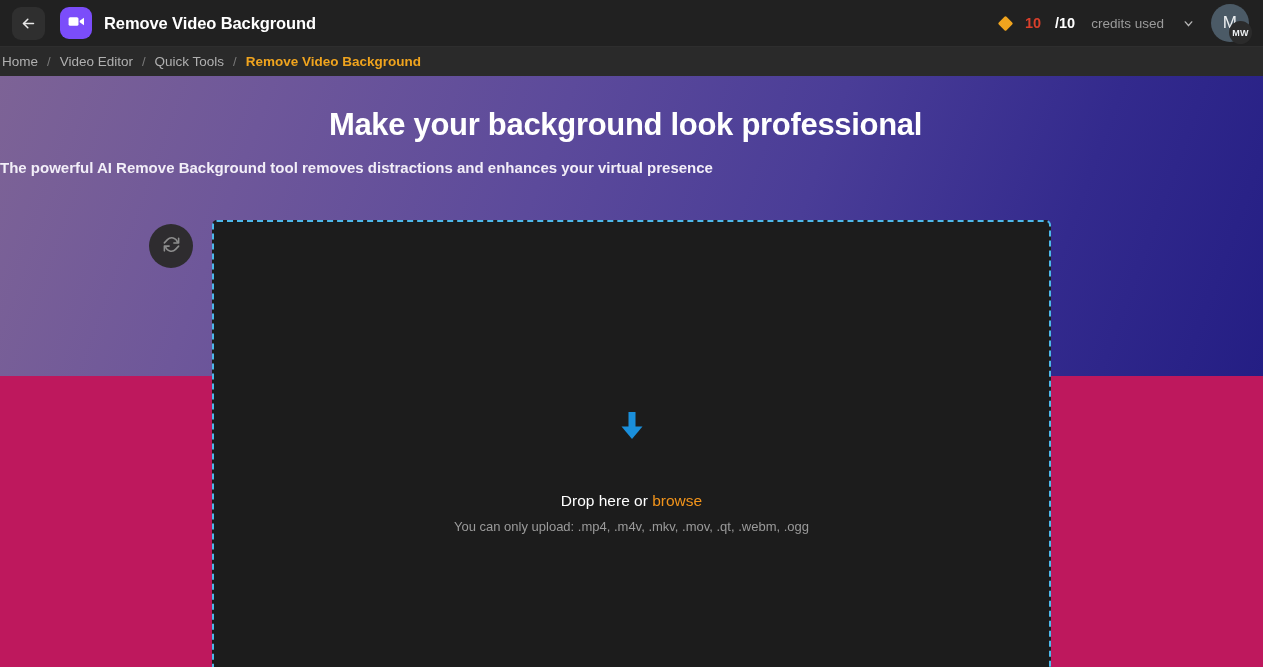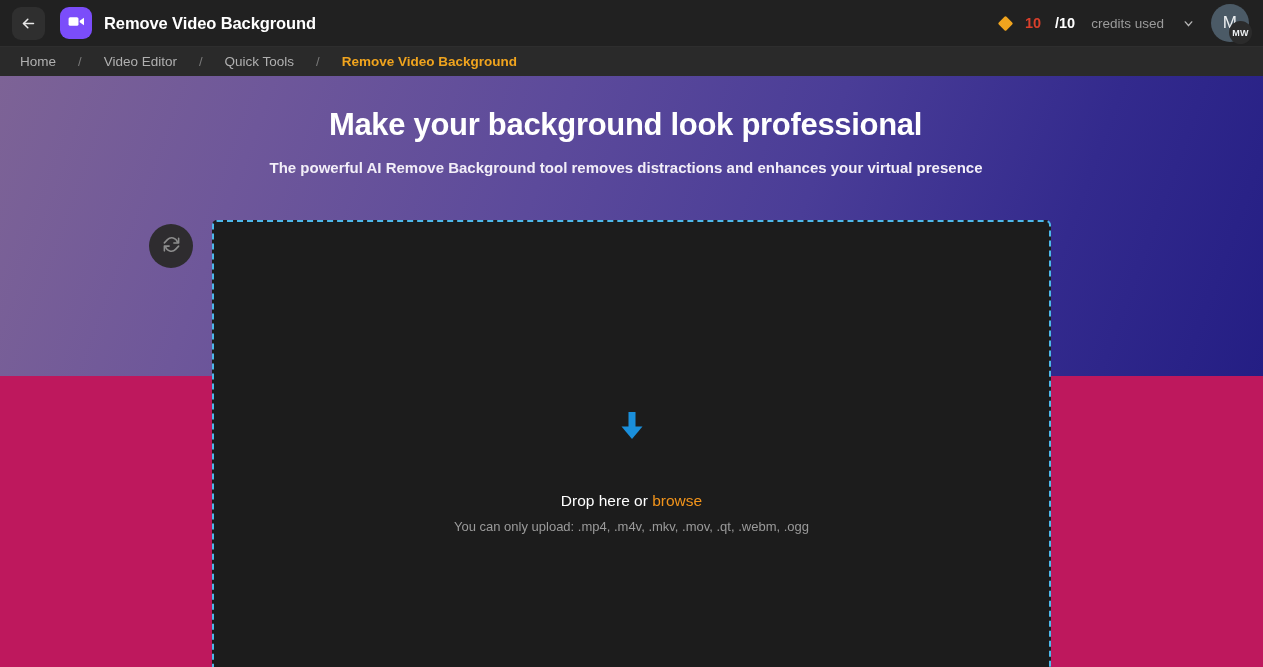--- a/index.html
+++ b/index.html
@@ -142,22 +142,22 @@
     letter-spacing: 0.2px;
   }
 
   
   .breadcrumb {
     position: relative;
     height: 29px;
     background: #2a2a2a;
     display: flex;
     align-items: center;
-    padding-left: 20px;
-    gap: 22px;
+    padding-left: 2px;
+    gap: 9px;
     font-size: 13.5px;
     z-index: 4;
   }
   .crumb {
     color: #b0b0b0;
     cursor: pointer;
     white-space: nowrap;
   }
   .crumb.active {
     color: #f0a41e;
@@ -195,21 +195,20 @@
     color: #ffffff;
     font-size: 31px;
     font-weight: bold;
     letter-spacing: -0.3px;
   }
   .hero-sub {
     position: absolute;
     top: 83px;
     left: 0;
     width: 1252px;
-    text-align: center;
     color: #f2eef8;
     font-size: 15px;
     font-weight: bold;
   }
 
   
   .refresh-btn {
     position: absolute;
     top: 224px;
     left: 149px;

